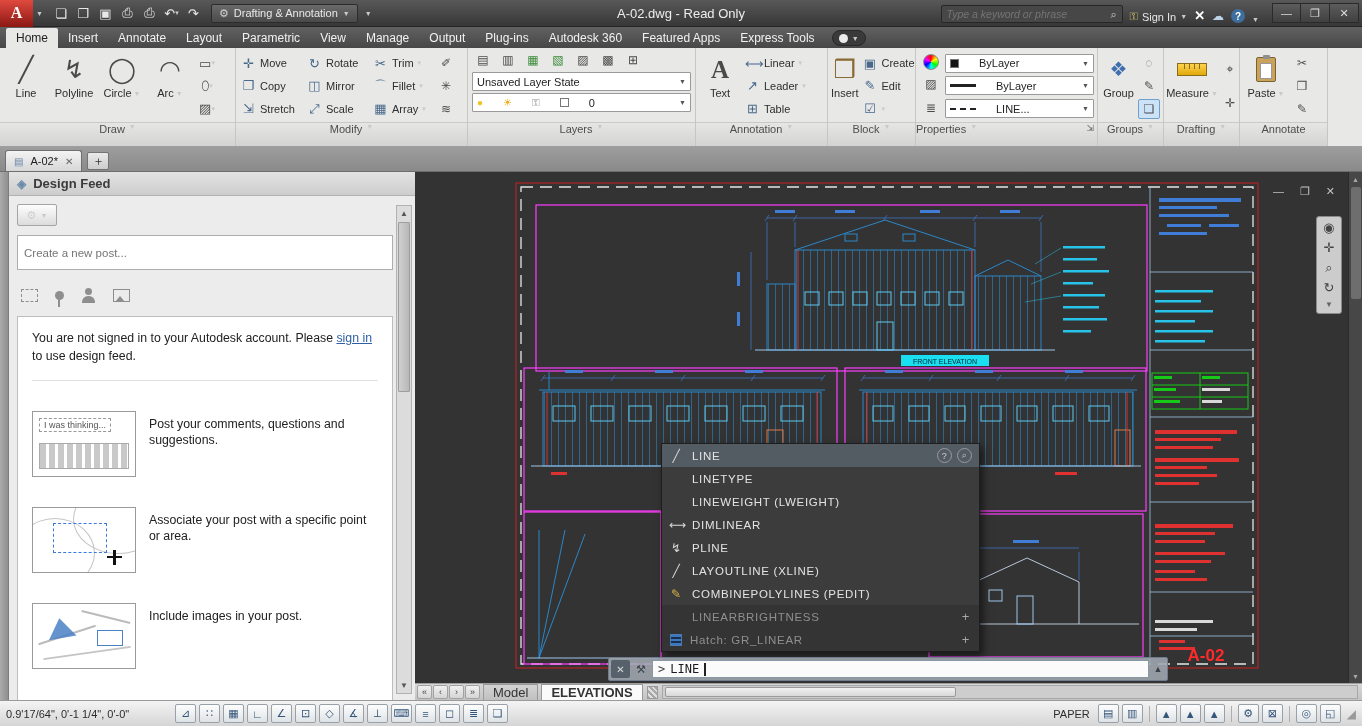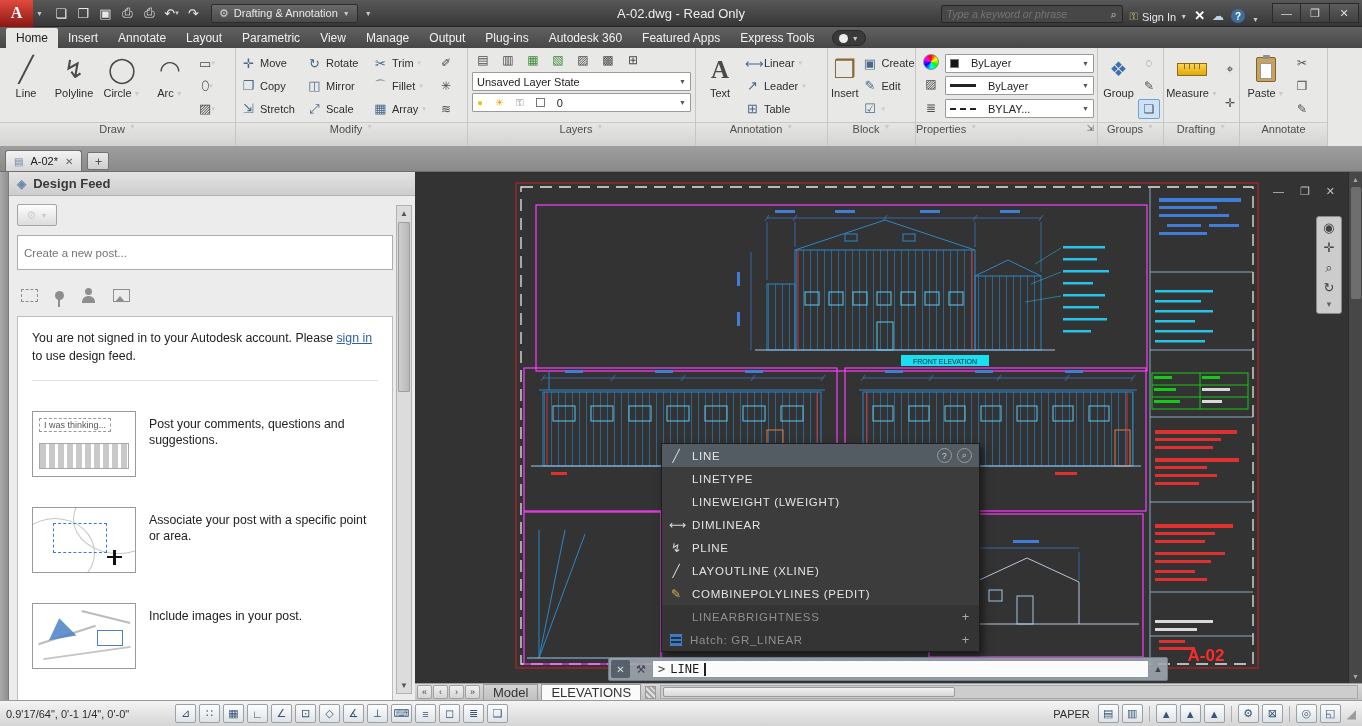--- a/index.html
+++ b/index.html
@@ -46,21 +46,21 @@
 .bi{height:32px;font-size:25px;color:#4a4a4a;display:flex;align-items:center;justify-content:center;line-height:1}
 .bl{font-size:11px;color:#2e2e2e;display:flex;align-items:center;gap:2px;white-space:nowrap}
 .scol{display:flex;flex-direction:column;justify-content:space-around;padding:2px 0}
 .sb{display:flex;align-items:center;gap:4px;height:21px;font-size:11px;color:#2e2e2e;padding:0 2px;white-space:nowrap}
 .si{width:15px;font-size:13px;color:#48688c;text-align:center;line-height:1}
 .ib{width:24px;height:22px;display:flex;align-items:center;justify-content:center;font-size:13px;color:#4a4a4a}
 .ib.sm{width:22px;height:20px;font-size:12px}
 .ib.hl{background:#cbe2f7;border:1px solid #6da2cf;border-radius:2px}
 .layp{display:flex;flex-direction:column;gap:2px;padding:2px 4px 2px;flex:1}
 .lrow1{display:flex;gap:3px}
-.combo{height:19px;background:#fff;border:1px solid #9a9a9a;display:flex;align-items:center;padding:0 4px;font-size:11px;color:#222;gap:12px;border-radius:1px}
+.combo{height:19px;background:#fff;border:1px solid #9a9a9a;display:flex;align-items:center;padding:0 4px;font-size:11px;color:#222;gap:20px;border-radius:1px}
 .combo .dd{margin-left:auto;color:#555}
 .sw{width:9px;height:9px;border:1px solid #777;background:#fff;flex:none}
 .sw.black{background:#141414}
 .lwline{width:26px;height:3px;background:#222;flex:none}
 .ltline{width:26px;border-top:2px dashed #222;flex:none}
 .bulb{color:#f0c41e;font-size:10px}.sun{color:#f0a500;font-size:10px}.lock{color:#8a8a8a;font-size:10px}
 .cwheel{width:16px;height:16px;border-radius:50%;background:conic-gradient(#f00,#ff0,#0f0,#0ff,#00f,#f0f,#f00);border:1px solid #888}
 .ruler{width:30px;height:13px;background:linear-gradient(#ffd34d,#e0a90a);border:1px solid #8a6d1c;position:relative}
 .ruler::before{content:"";position:absolute;left:2px;right:2px;top:0;height:5px;background:repeating-linear-gradient(90deg,transparent 0 4px,#8a6d1c 4px 5px)}
 .clipb{width:20px;height:25px;background:#c9a35c;border:1px solid #7d6231;border-radius:2px;position:relative}
@@ -153,21 +153,21 @@
 .cmdw{width:18px;height:18px;color:#39434c;font-size:11px;display:flex;align-items:center;justify-content:center}
 .cmdin{flex:1;height:18px;background:rgba(255,255,255,.96);border:1px solid #8a97a5;display:flex;align-items:center;padding:0 5px;font-family:"DejaVu Sans Mono",monospace;font-size:12px;color:#1a1a1a;gap:5px}
 .cprompt{color:#444}
 .caret{width:1.5px;height:13px;background:#222}
 .cmdup{width:14px;color:#39434c;font-size:9px;text-align:center}
 
 
 .lbar{height:17px;background:linear-gradient(#d8d8d8,#c3c3c3);border-top:1px solid #9e9e9e;display:flex;align-items:center;padding:0 2px;gap:1px;flex:none}
 .ln{width:15px;height:14px;font-size:9px;color:#444;display:flex;align-items:center;justify-content:center;background:linear-gradient(#f0f0f0,#d5d5d5);border:1px solid #a2a2a2;border-radius:2px}
 .ltab{height:16px;padding:0 9px;font-size:13px;color:#333;display:flex;align-items:center;background:linear-gradient(#d3d3d3,#c0c0c0);border:1px solid #999;border-bottom:none;margin-left:2px}
-.ltab.act{background:#fafafa;font-weight:normal}
+.ltab.act{background:#fafafa;font-weight:bold}
 .lsplit{width:11px;height:13px;background:repeating-linear-gradient(45deg,#a8a8a8 0 2px,#dedede 2px 4px);margin:0 3px;border:1px solid #9a9a9a}
 .ltrack{flex:1;height:14px;background:#cdcdcd;border:1px solid #a8a8a8;position:relative;margin-right:2px}
 .lthumb{position:absolute;left:2px;top:1px;bottom:1px;width:42%;background:linear-gradient(#f1f1f1,#d8d8d8);border:1px solid #9a9a9a;border-radius:2px}
 
 
 .sbar{height:26px;background:linear-gradient(#f4f4f4,#d5d5d5);border-top:1px solid #9a9a9a;display:flex;align-items:center;padding:0 6px;gap:3px;flex:none}
 .coords{width:166px;font-size:11px;color:#2c2c2c;white-space:nowrap;overflow:hidden}
 .tgl{width:21px;height:19px;border:1px solid #98a0a8;border-radius:2px;background:linear-gradient(#fdfdfd,#dfe3e6);display:flex;align-items:center;justify-content:center;font-size:11px;color:#35567a;flex:none}
 .sp{flex:1}
 .paper{font-size:11px;color:#2c2c2c;margin:0 5px}
@@ -437,21 +437,21 @@
             <span>ByLayer</span>
             <span class="dd">▼</span>
           </div>
           <div class="combo">
             <span class="lwline"></span>
             <span>ByLayer</span>
             <span class="dd">▼</span>
           </div>
           <div class="combo">
             <span class="ltline"></span>
-            <span>BYLAY...</span>
+            <span>LINE...</span>
             <span class="dd">▼</span>
           </div>
         </div>
       </div>
       <div class="plabel">
           <span>Properties</span>
           <span class="dd">▼</span>
           <span class="launch">⇲</span>
         </div>
     </div>

